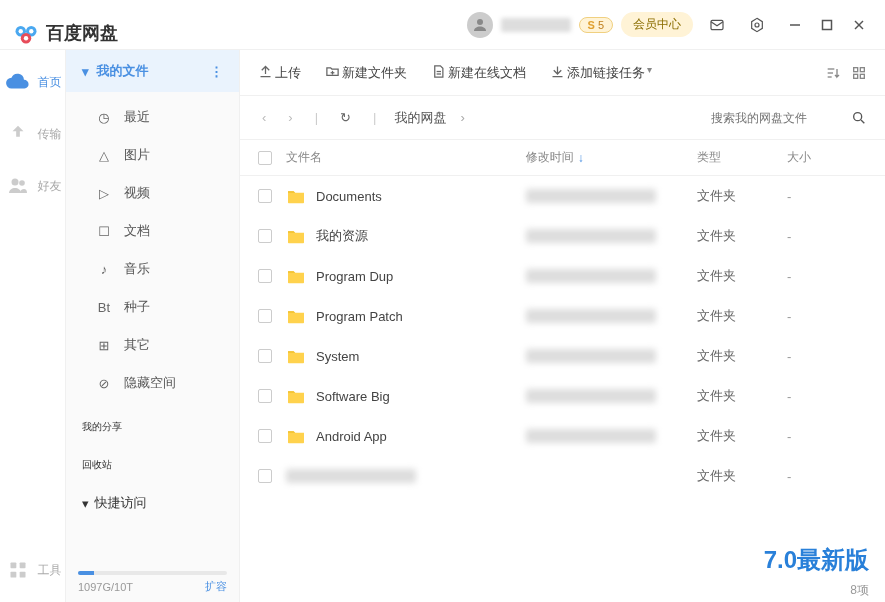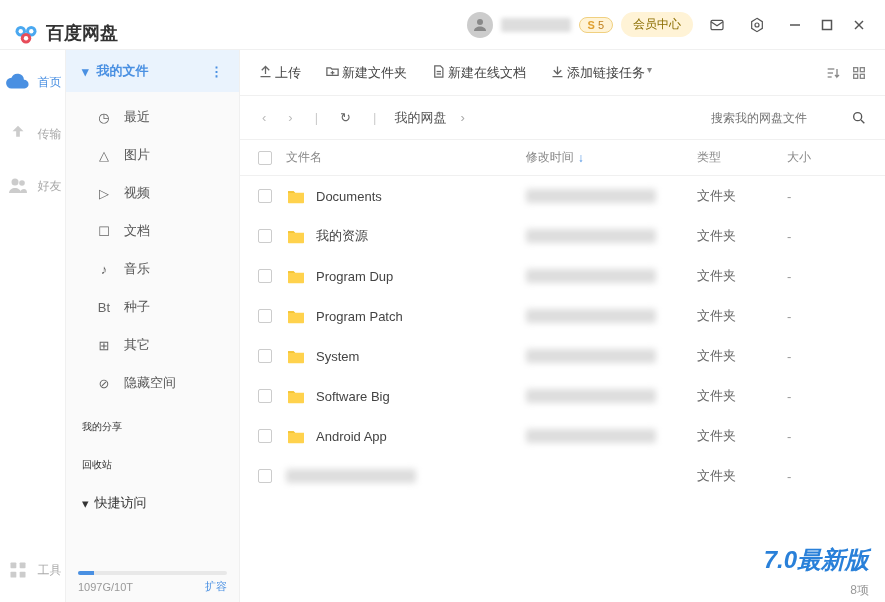--- a/index.html
+++ b/index.html
@@ -71,21 +71,21 @@
 .file-list { flex: 1; overflow-y: auto; }
 .file-row { height: 40px; display: flex; align-items: center; padding: 0 18px; font-size: 13px; color: #444; }
 .checkbox { width: 14px; height: 14px; border: 1px solid #ccc; border-radius: 2px; cursor: pointer; }
 .folder-icon { width: 20px; height: 16px; margin-right: 10px; display: inline-flex; }
 .file-name-cell { flex: 1.4; display: flex; align-items: center; }
 .date-blur { flex: 1; }
 .date-blur-inner { width: 130px; height: 14px; background: #ddd; filter: blur(3px); border-radius: 2px; }
 .type-cell { width: 90px; color: #666; }
 .size-cell { width: 80px; color: #999; }
 
-.watermark { position: absolute; bottom: 26px; right: 16px; font-size: 24px; font-weight: bold; font-style: italic; color: #2980d9; }
+.watermark { position: absolute; bottom: 26px; right: 16px; font-size: 24px; font-weight: bold; color: #2980d9; }
 .statusbar { position: absolute; bottom: 0; right: 0; height: 24px; display: flex; align-items: center; padding: 0 16px; font-size: 12px; color: #999; }
 
 svg { display: block; }
 </style>
 </head>
 <body>
 
 <div class="titlebar">
   <div class="logo">
     <span class="logo-icon">

